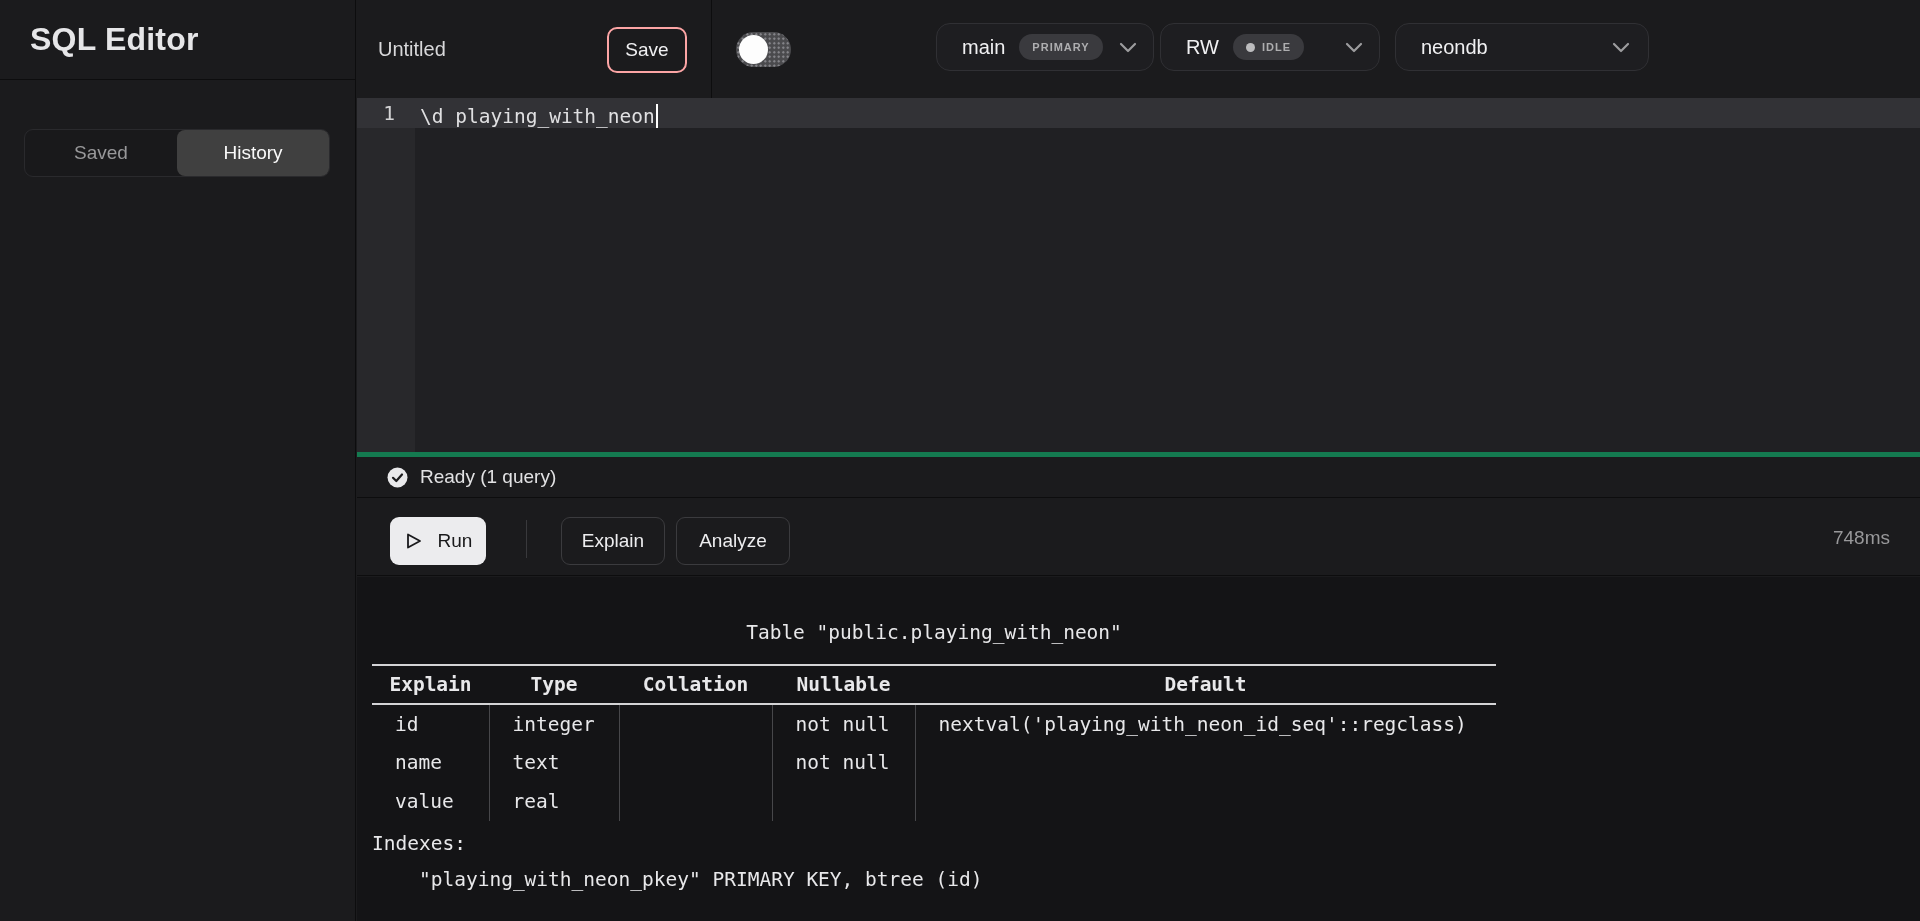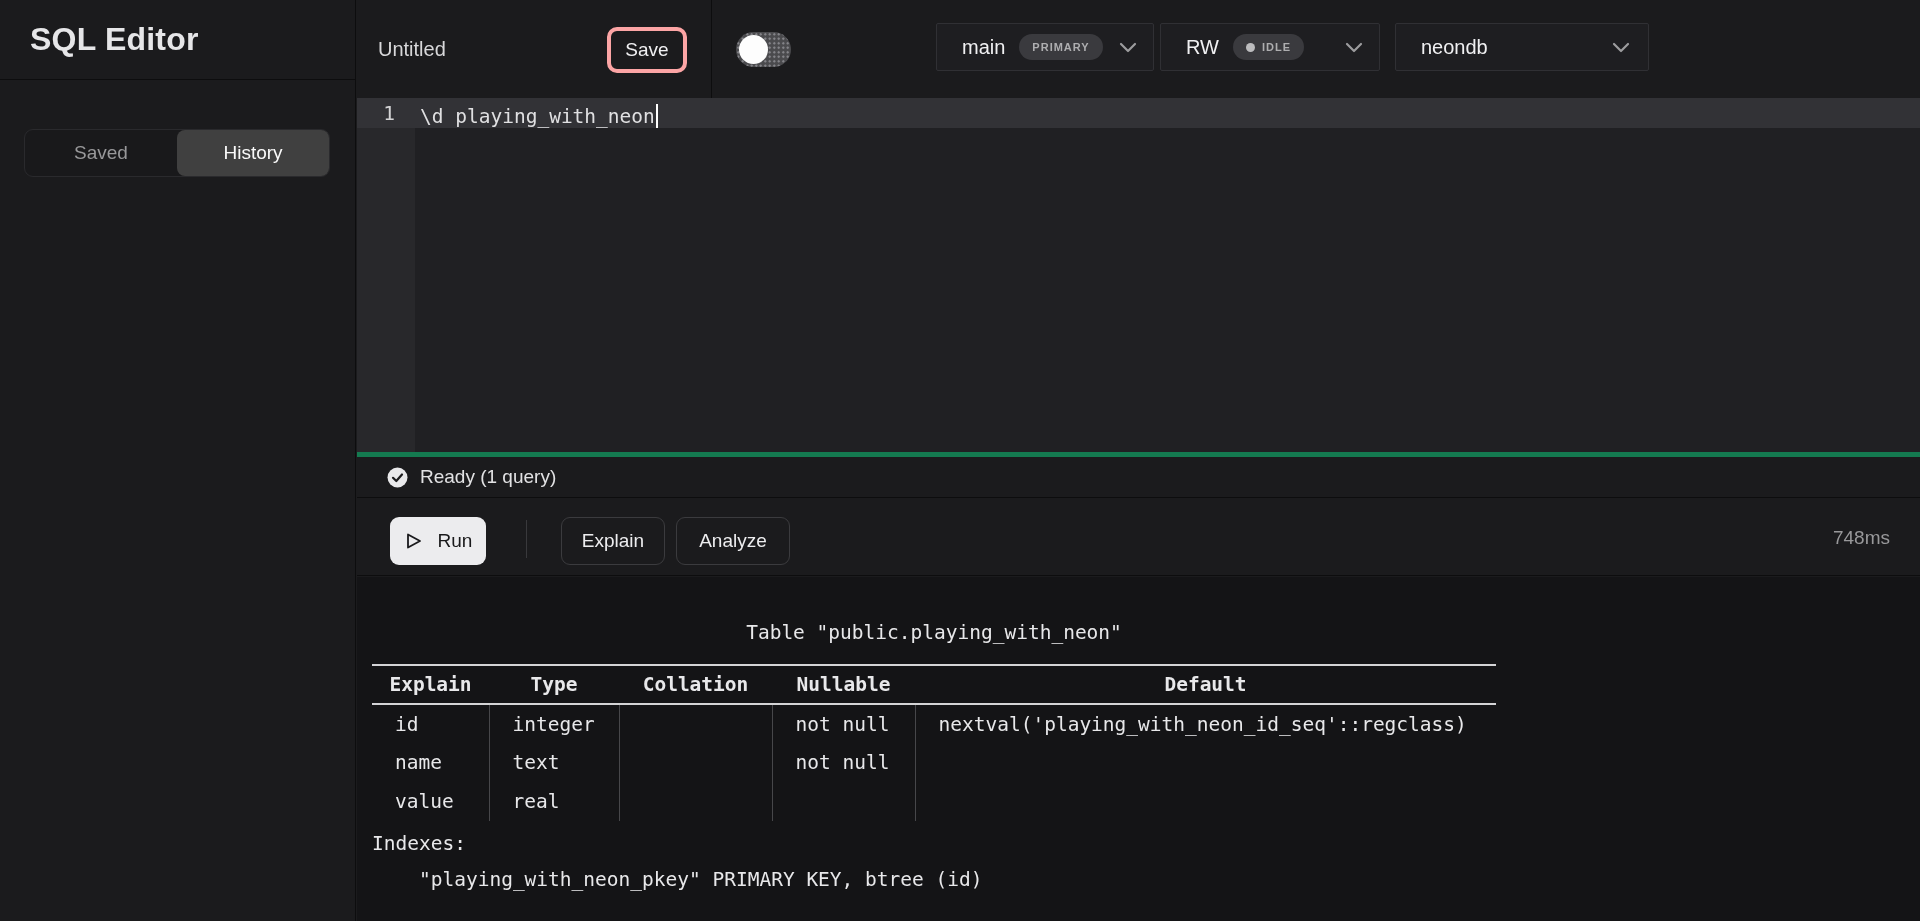--- a/index.html
+++ b/index.html
@@ -33,40 +33,40 @@
   .segment.active { background: #404040; color: #fafafa; }
 
   
   .main-header {
     position: absolute; left: 357px; top: 0; width: 1563px; height: 98px;
     background: #1b1b1d;
   }
   .query-title { position: absolute; left: 21px; top: 0; height: 98px; display: flex; align-items: center; font-size: 20px; color: #d8d8da; }
   .save-btn {
     position: absolute; left: 250px; top: 27px; width: 80px; height: 46px;
-    border: 4px solid #fca5a5; border-radius: 10px; background: transparent;
+    border: 2px solid #fca5a5; border-radius: 10px; background: transparent;
     color: #f0f0f2; font-size: 19px; font-family: inherit;
   }
   .header-vsep { position: absolute; left: 354px; top: 0; width: 1px; height: 98px; background: #0d0d0e; }
 
   .toggle {
     position: absolute; left: 379px; top: 32px; width: 55px; height: 35px;
     border-radius: 18px; background: #4a4a4d;
     background-image: radial-gradient(circle, #87878c 1.1px, rgba(0,0,0,0) 1.3px);
     background-size: 4.5px 4.5px;
   }
   .toggle-knob {
     position: absolute; left: 3px; top: 3px; width: 29px; height: 29px;
     border-radius: 50%; background: #fdfdfd;
   }
   .toggle-label { position: absolute; left: 446px; top: 0; height: 98px; display: flex; align-items: center; font-size: 20px; color: #ececee; }
 
   .dropdown {
     position: absolute; top: 23px; height: 48px;
-    border: 1px solid #303034; border-radius: 2px; background: #1e1e21;
+    border: 1px solid #303034; border-radius: 14px; background: #1e1e21;
     display: flex; align-items: center;
   }
   .dd-branch { left: 579px; width: 218px; padding: 0 16px 0 25px; }
   .dd-compute { left: 803px; width: 220px; padding: 0 16px 0 25px; }
   .dd-database { left: 1038px; width: 254px; padding: 0 18px 0 25px; }
   .dd-name { font-size: 20px; color: #f0f0f2; }
   .dd-spacer { flex: 1; }
   .pill {
     display: inline-flex; align-items: center; gap: 7px;
     background: #3a3a3e; border-radius: 13px; height: 26px; padding: 0 13px;

